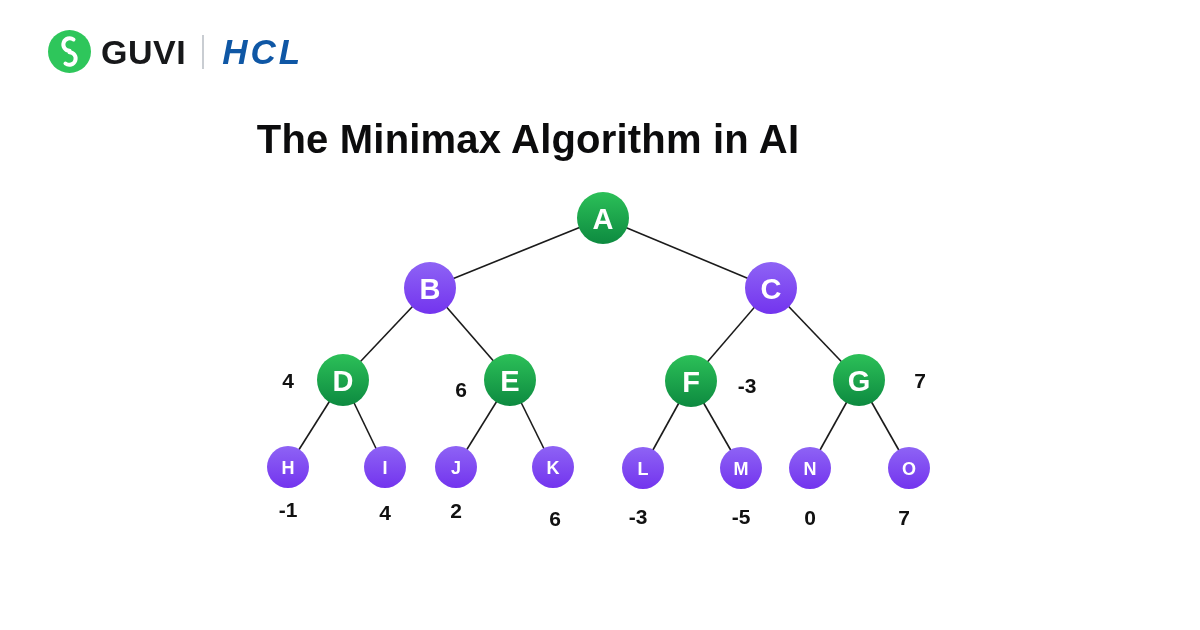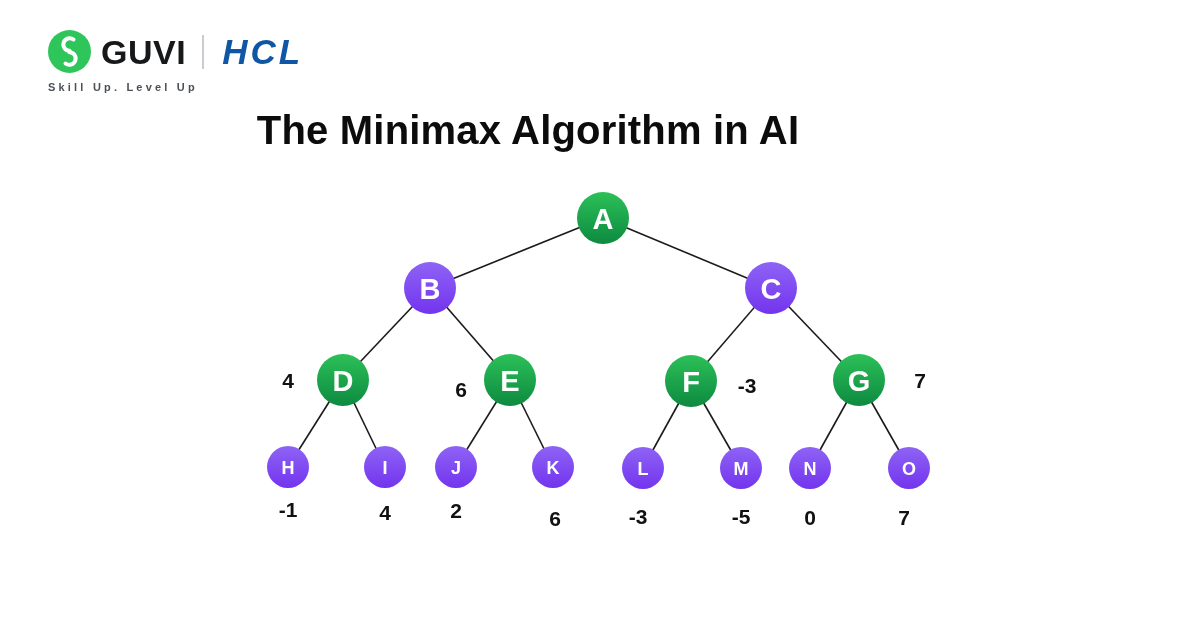--- a/index.html
+++ b/index.html
@@ -58,21 +58,21 @@
     font-size: 11px;
     font-weight: bold;
     letter-spacing: 3.2px;
     color: #4d5156;
   }
 
   
   .title-wrap {
     position: absolute;
     left: 0;
-    top: 108px;
+    top: 117px;
     width: 1056px;
     text-align: center;
   }
   .page-title {
     display: inline-block;
     font-size: 40px;
     font-weight: bold;
     letter-spacing: 0.2px;
     color: #0c0c0d;
   }
@@ -96,21 +96,20 @@
       <svg width="43" height="43" viewBox="0 0 43 43">
         <circle id="guvi-badge-circle" cx="21.5" cy="21.5" r="21.5" fill="#2EC65B"></circle>
         <path d="M 25.5 9.5 A 6.3 6.3 0 1 0 21.5 20.8" fill="none" stroke="#ffffff" stroke-width="4" stroke-linecap="round"></path>
         <path d="M 17.5 33.5 A 6.3 6.3 0 1 0 21.5 22.2" fill="none" stroke="#ffffff" stroke-width="4" stroke-linecap="round"></path>
       </svg>
     </div>
     <span class="brand-text" style="color: rgb(23, 24, 26);">GUVI</span>
     <span class="logo-divider"></span>
     <span class="partner-text" id="partner-text" style="color: rgb(15, 87, 165);">HCL</span>
   </div>
-  <div class="tagline" style="color: rgb(77, 81, 86);">Skill Up. Level Up</div>
 </div>
 
 <div class="title-wrap">
   <span class="page-title">The Minimax Algorithm in AI</span>
 </div>
 
 <div class="tree-stage" id="tree-stage">
     <svg width="1200" height="630" viewBox="0 0 1200 630">
       <defs>
         <linearGradient id="grad-max" x1="0" y1="0" x2="0" y2="1">

